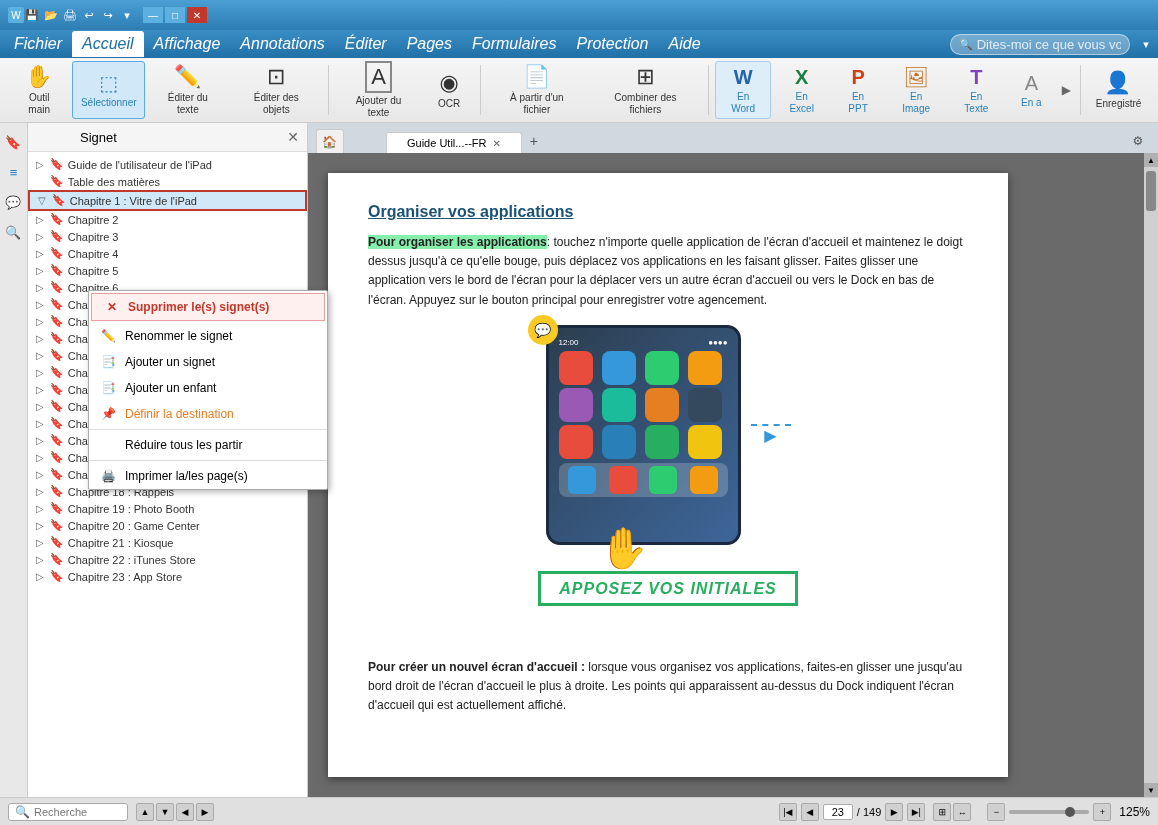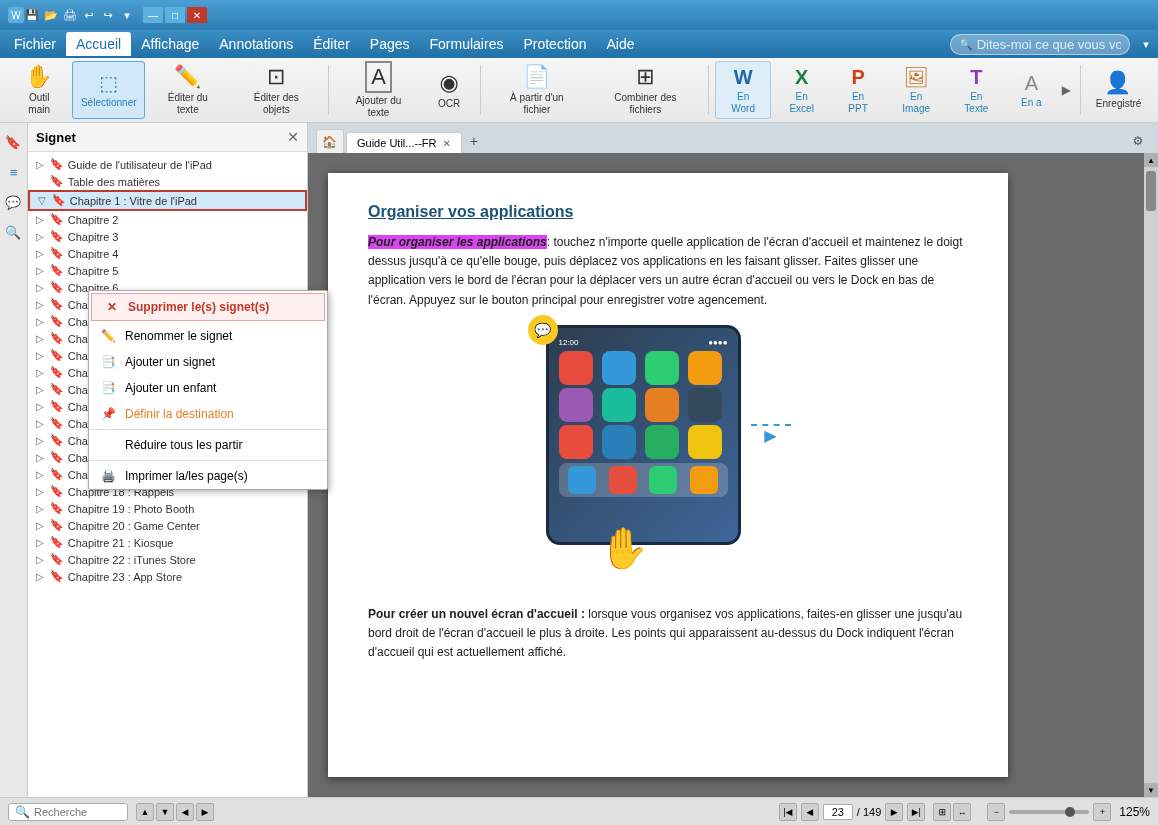--- a/index.html
+++ b/index.html
@@ -29,21 +29,22 @@
       height: 28px;
       display: flex;
       align-items: center;
       padding: 0 4px;
     }
     .menu-item {
       padding: 4px 10px;
       color: white;
       cursor: pointer;
       border-radius: 3px;
-      font-size: 14px;
+      font-size: 16px;
+      font-style: italic;
     }
     .menu-item.active { background: white; color: #2170a8; border-radius: 3px 3px 0 0; }
     .menu-search {
       margin-left: auto;
       margin-right: 8px;
       background: rgba(255,255,255,0.3);
       border: 1px solid rgba(255,255,255,0.5);
       border-radius: 12px;
       padding: 2px 8px;
       color: white;
@@ -132,21 +133,21 @@
       display: flex;
       flex-direction: column;
     }
     .signet-header {
       display: flex;
       align-items: center;
       padding: 6px 8px;
       border-bottom: 1px solid #ddd;
       background: #f5f5f5;
     }
-    .signet-title { font-weight: bold; font-size: 13px; flex: 1; }
+    .signet-title { font-weight: normal; font-size: 13px; flex: 1; margin-left: 44px; }
     .signet-close { cursor: pointer; color: #666; font-size: 14px; }
     .signet-toolbar { padding: 6px 8px; border-bottom: 1px solid #ddd; }
     .add-btn {
       padding: 3px 14px;
       border: 1px solid #aaa;
       background: linear-gradient(to bottom, #fff, #e8e8e8);
       border-radius: 3px;
       cursor: pointer;
       font-size: 11px;
     }
@@ -202,28 +203,29 @@
       background: #d0d8e0;
       height: 30px;
       display: flex;
       align-items: flex-end;
       padding: 0 8px;
       gap: 2px;
     }
     .pdf-tab {
       display: flex;
       align-items: center;
-      padding: 4px 10px;
+      padding: 4px 20px;
       background: #f0f0f0;
       border: 1px solid #ccc;
       border-bottom: none;
       border-radius: 3px 3px 0 0;
       cursor: pointer;
       font-size: 11px;
       gap: 6px;
+      margin-left: 40px;
     }
     .pdf-tab.active { background: white; }
     .pdf-tab-home {
       width: 28px;
       height: 24px;
       background: #f0f0f0;
       border: 1px solid #ccc;
       border-bottom: none;
       border-radius: 3px 3px 0 0;
       display: flex;
@@ -300,24 +302,23 @@
 
     
     .section-title {
       color: #1a5276;
       font-size: 16px;
       font-weight: bold;
       text-decoration: underline;
       margin-bottom: 12px;
     }
     .highlight-text {
-      background: #d946ef;
+      background: #86efac;
       font-weight: bold;
       font-size: 12px;
-      font-style: italic;
     }
     .body-text {
       font-size: 12px;
       line-height: 1.6;
       color: #222;
       margin-bottom: 10px;
     }
     .bold-text { font-weight: bold; }
 
     
@@ -753,20 +754,23 @@
                 <div style="position:absolute;bottom:-30px;left:50px;font-size:40px;transform:scaleX(-1);">🤚</div>
               </div>
 
               <div style="display:flex;flex-direction:column;align-items:center;font-size:12px;color:#3498db;">
                 <div style="border-top:2px dashed #3498db;width:40px;"></div>
                 <span style="color:#3498db;font-size:16px;">▶</span>
               </div>
 
             </div>
 
+            <div style="text-align:center;margin-top:35px;">
+              <span style="border:3px solid #27ae60;color:#27ae60;padding:6px 18px;font-weight:bold;font-size:16px;font-style:italic;letter-spacing:1px;">APPOSEZ VOS INITIALES</span>
+            </div>
           </div>
 
           <p class="body-text">
             <span class="bold-text">Pour créer un nouvel écran d'accueil :</span><span> lorsque vous organisez vos applications, faites-en glisser une jusqu'au bord droit de l'écran d'accueil le plus à droite. Les points qui apparaissent au-dessus du Dock indiquent l'écran d'accueil qui est actuellement affiché.</span>
           </p>
         </div>
       </div>
 
       <div class="pdf-scrollbar-right">
         <div class="pdf-scroll-up">▲</div>

